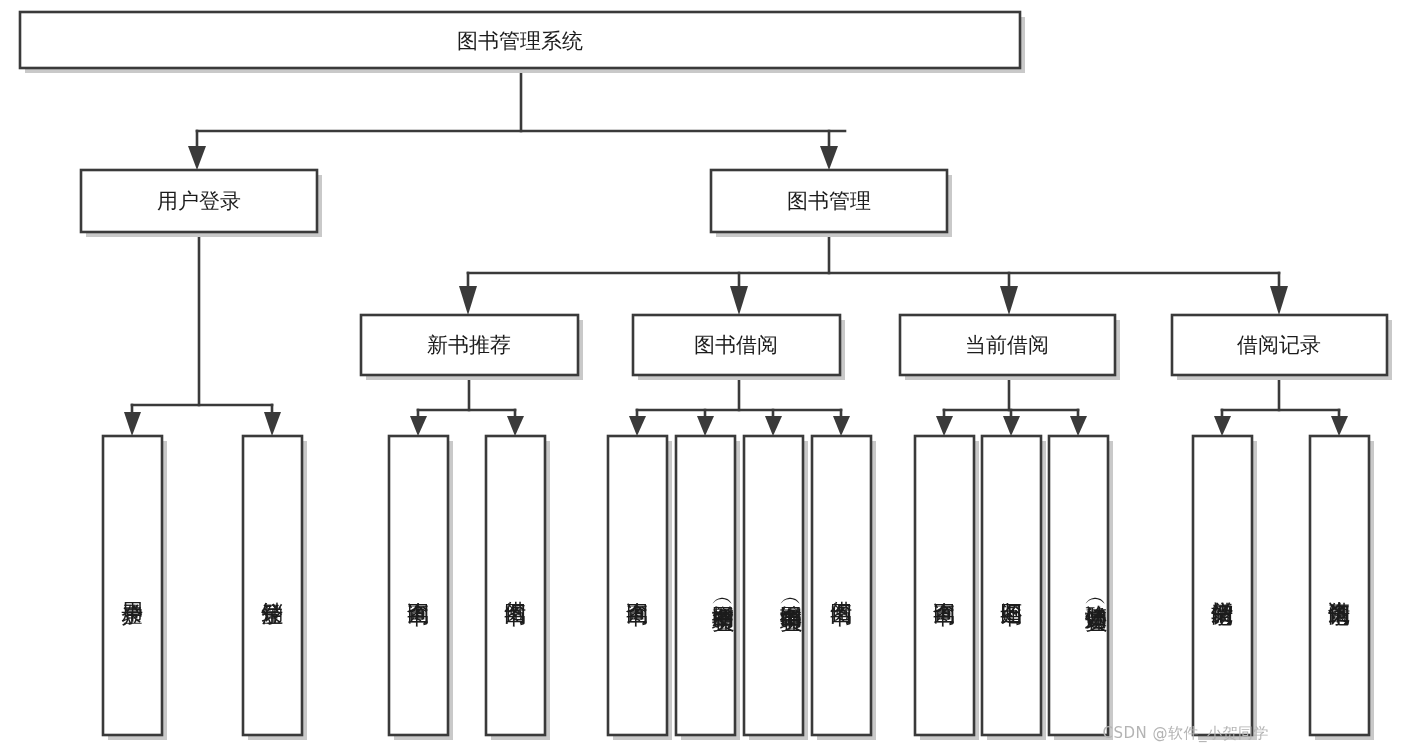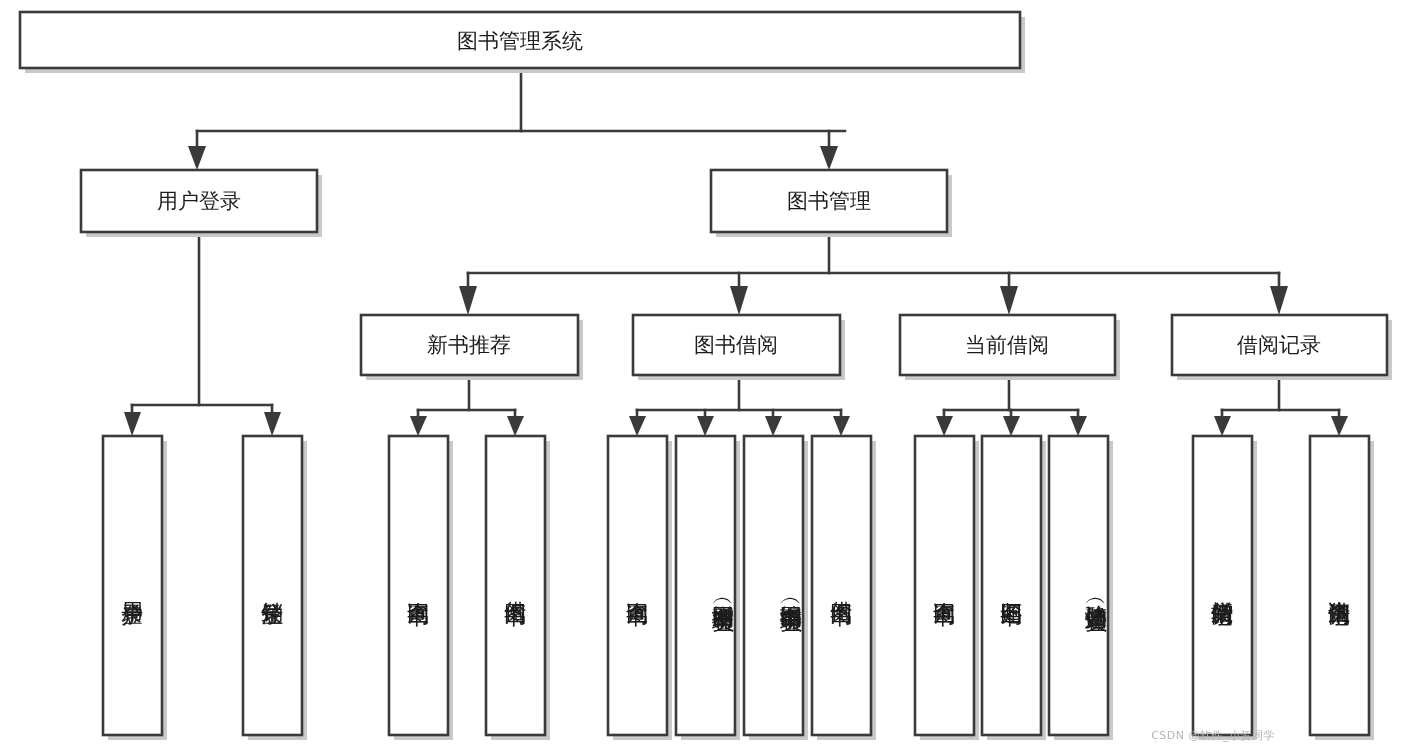--- a/index.html
+++ b/index.html
@@ -63,24 +63,24 @@
     letter-spacing: 1px;
     display: flex;
     align-items: center;
     justify-content: center;
     text-align: center;
     white-space: nowrap;
     pointer-events: none;
   }
   .watermark {
     position: absolute;
-    right: 10px;
+    right: 16px;
     bottom: 4px;
     font-family: "DejaVu Sans", "Liberation Sans", sans-serif;
-    font-size: 11px;
+    font-size: 15px;
     color: #b4b4b4;
     white-space: nowrap;
     letter-spacing: 0.5px;
   }
 </style>
 </head>
 <body>
 
 <div id="diagram-root">
 

